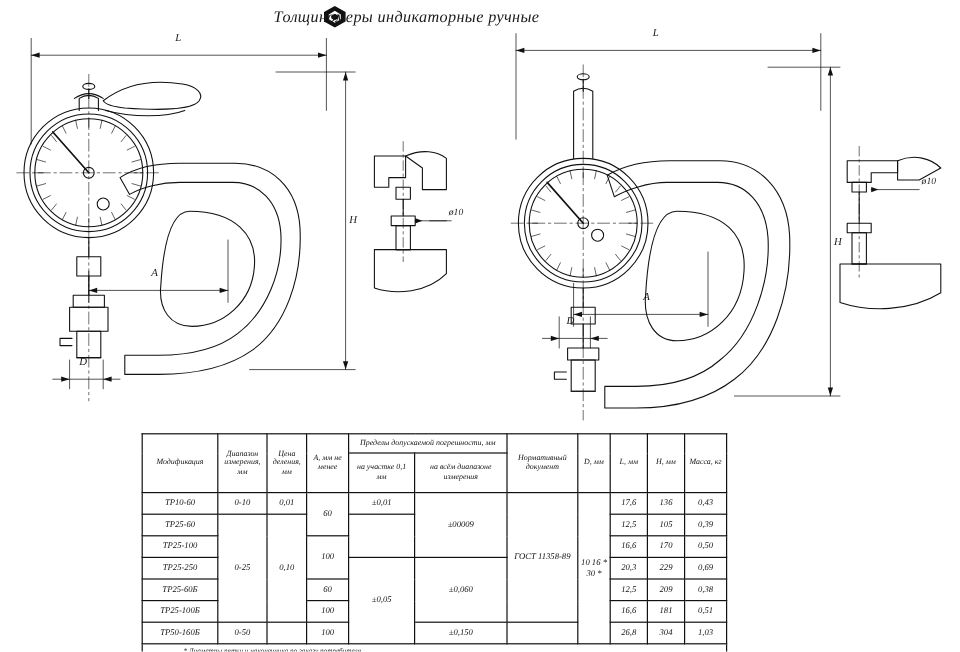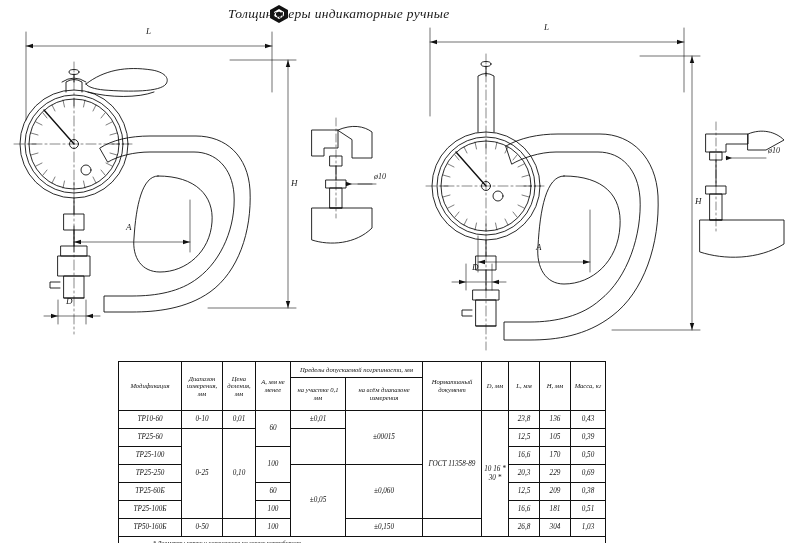--- a/index.html
+++ b/index.html
@@ -346,24 +346,24 @@
       <th style="width:50px;">на участке 0,1 мм</th>
       <th style="width:72px;">на всём диапазоне измерения</th>
     </tr>
 
     <tr class="brow">
       <td>ТР10-60</td>
       <td>0-10</td>
       <td>0,01</td>
       <td rowspan="2">60</td>
       <td>±0,01</td>
-      <td rowspan="3">±00015</td>
+      <td rowspan="3">±00009</td>
       <td rowspan="6">ГОСТ 11358-89</td>
       <td rowspan="7">10 16 * 30 *</td>
-      <td>23,8</td>
+      <td>17,6</td>
       <td>136</td>
       <td>0,43</td>
     </tr>
 
     <tr class="brow">
       <td>ТР25-60</td>
       <td rowspan="5">0-25</td>
       <td rowspan="5">0,10</td>
       <td rowspan="2"></td>
       <td>12,5</td>

